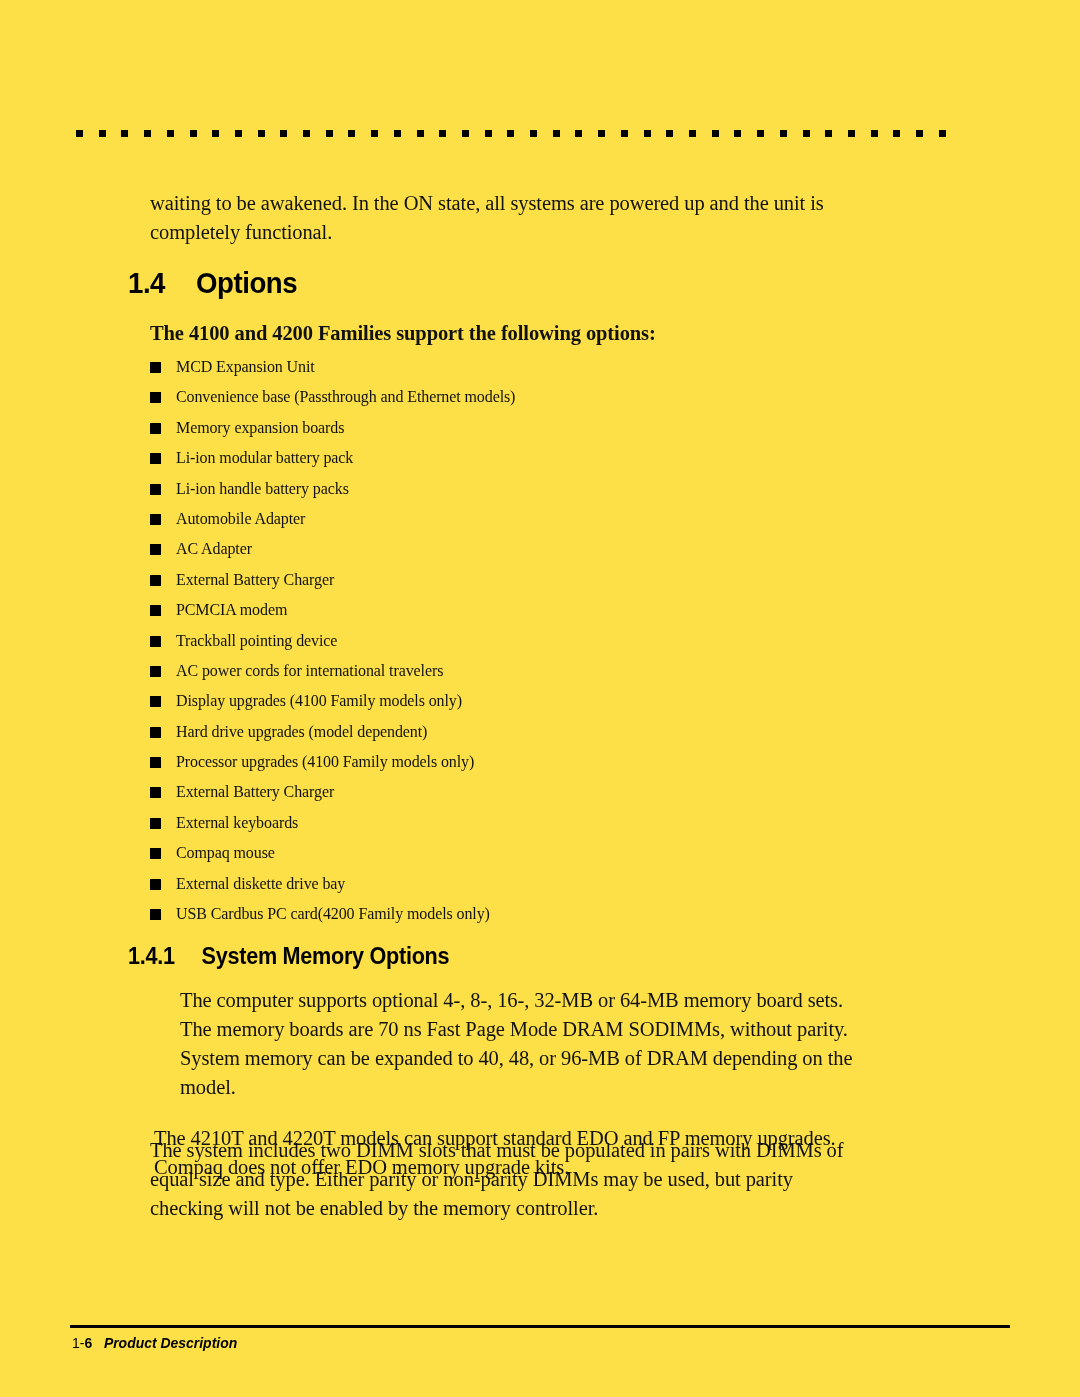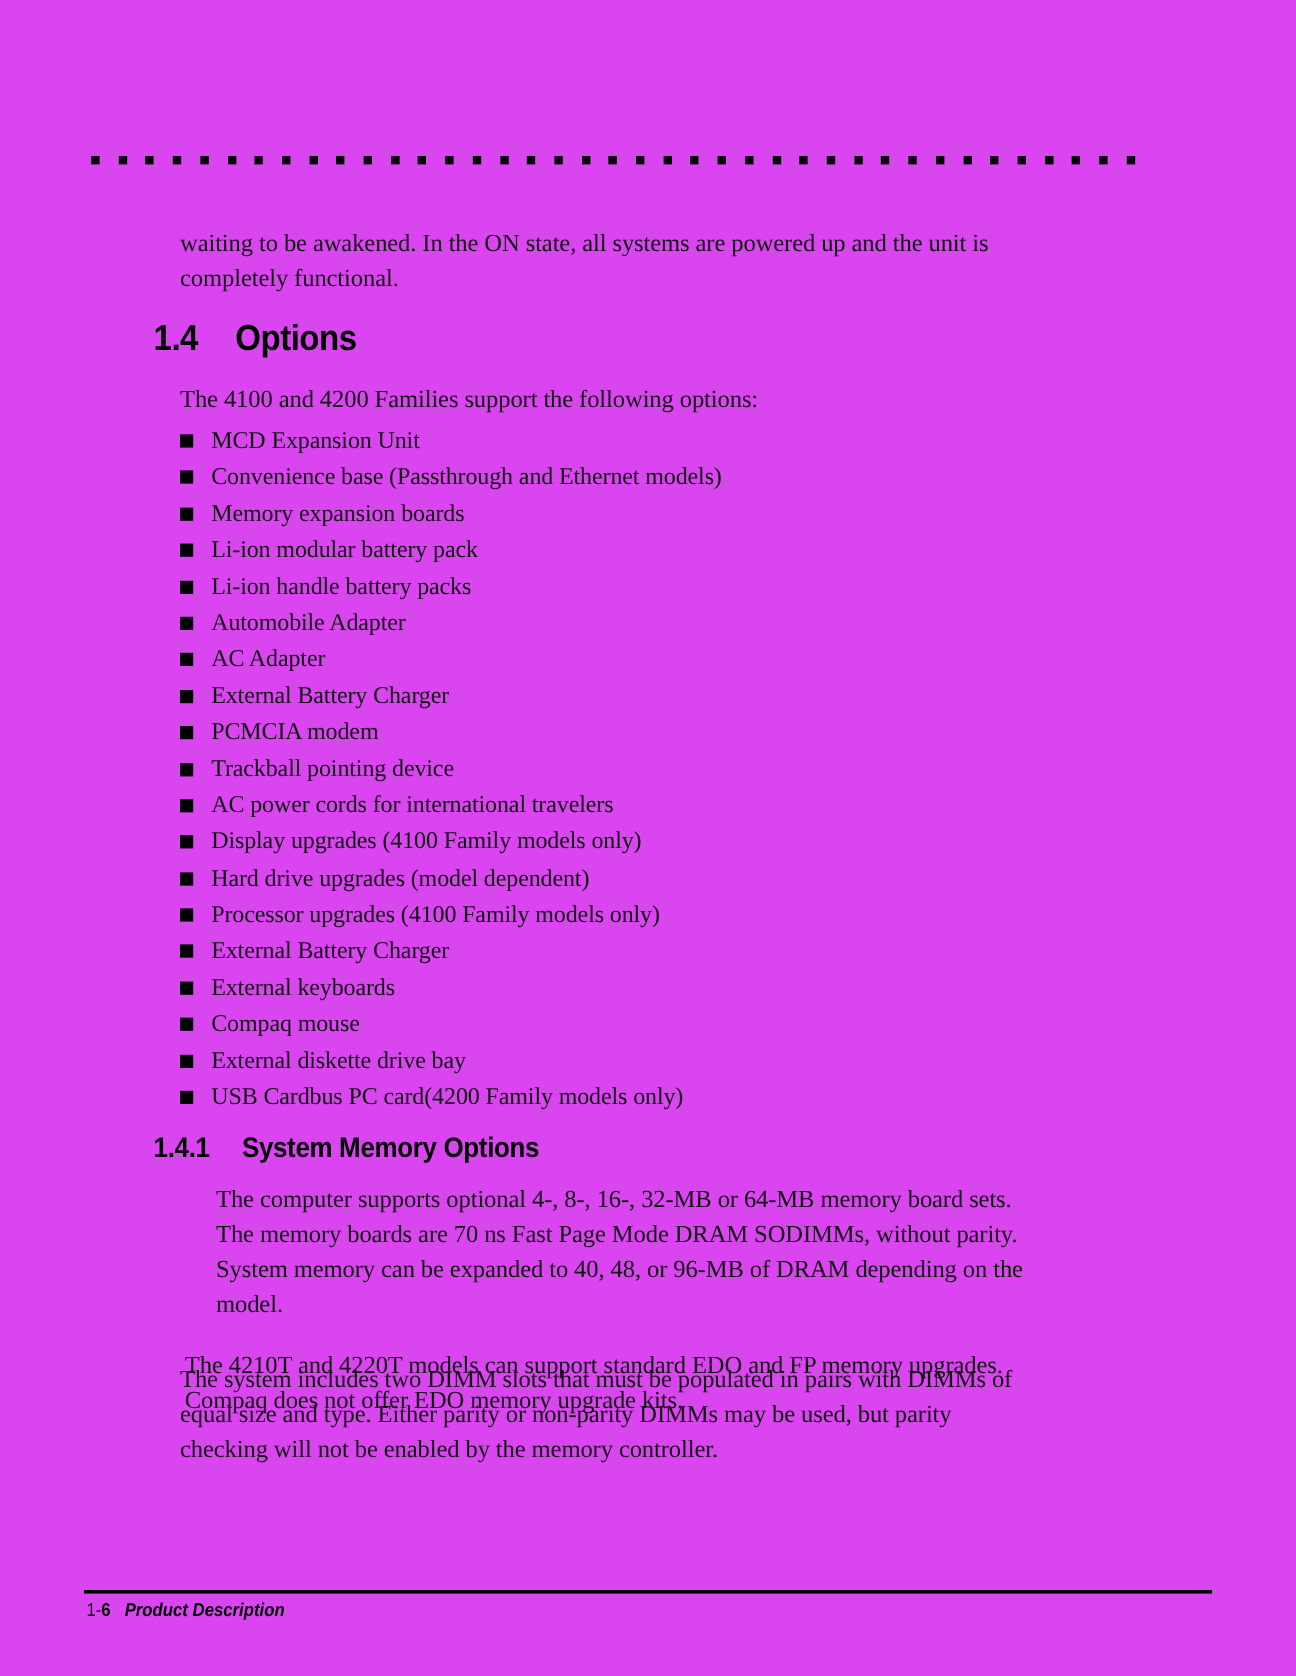--- a/index.html
+++ b/index.html
@@ -10,21 +10,21 @@
   }
   body {
     font-family: "Liberation Serif", "DejaVu Serif", serif;
     color: #000000;
   }
 
   .page {
     position: relative;
     width: 1080px;
     height: 1397px;
-    background: #d946ef;
+    background: #fde047;
     overflow: hidden;
     box-sizing: border-box;
   }
 
   
   .dot-rule {
     position: absolute;
     left: 76px;
     top: 128px;
     width: 870px;
@@ -84,21 +84,21 @@
     top: 355px;
     margin: 0;
     padding: 0;
     list-style: none;
     width: 800px;
   }
   .opt-list li {
     display: flex;
     align-items: flex-start;
     height: 30.4px;
-    font-size: 20px;
+    font-size: 16px;
     line-height: 24px;
     letter-spacing: -0.1px;
     color: #111111;
   }
   .opt-list li .sq {
     flex: 0 0 auto;
     width: 11px;
     height: 11px;
     background: #000000;
     margin-top: 7px;
@@ -178,21 +178,21 @@
       <span class="dot"></span>
     </div>
 
   <p class="body-par" style="left:150px; top:189px; width:700px;">waiting to be awakened. In the ON state, all systems are powered up and the unit is completely functional.</p>
 
   <h2 class="h-sec" style="left:128px; top:266px;">
     <span class="num">1.4</span>
     <span class="ttl">Options</span>
   </h2>
 
-  <p class="body-par" style="left:150px; top:319px; width:760px;">The 4100 and 4200 Families support the following options:</p>
+  <p class="body-par" style="left:150px; top:319px; width:760px;font-weight:bold;">The 4100 and 4200 Families support the following options:</p>
 
   <ul class="opt-list" id="opt-list">
       <li>
         <span class="sq"></span>
         <span class="txt">MCD Expansion Unit</span>
       </li>
       <li>
         <span class="sq"></span>
         <span class="txt">Convenience base (Passthrough and Ethernet models)</span>
       </li>

